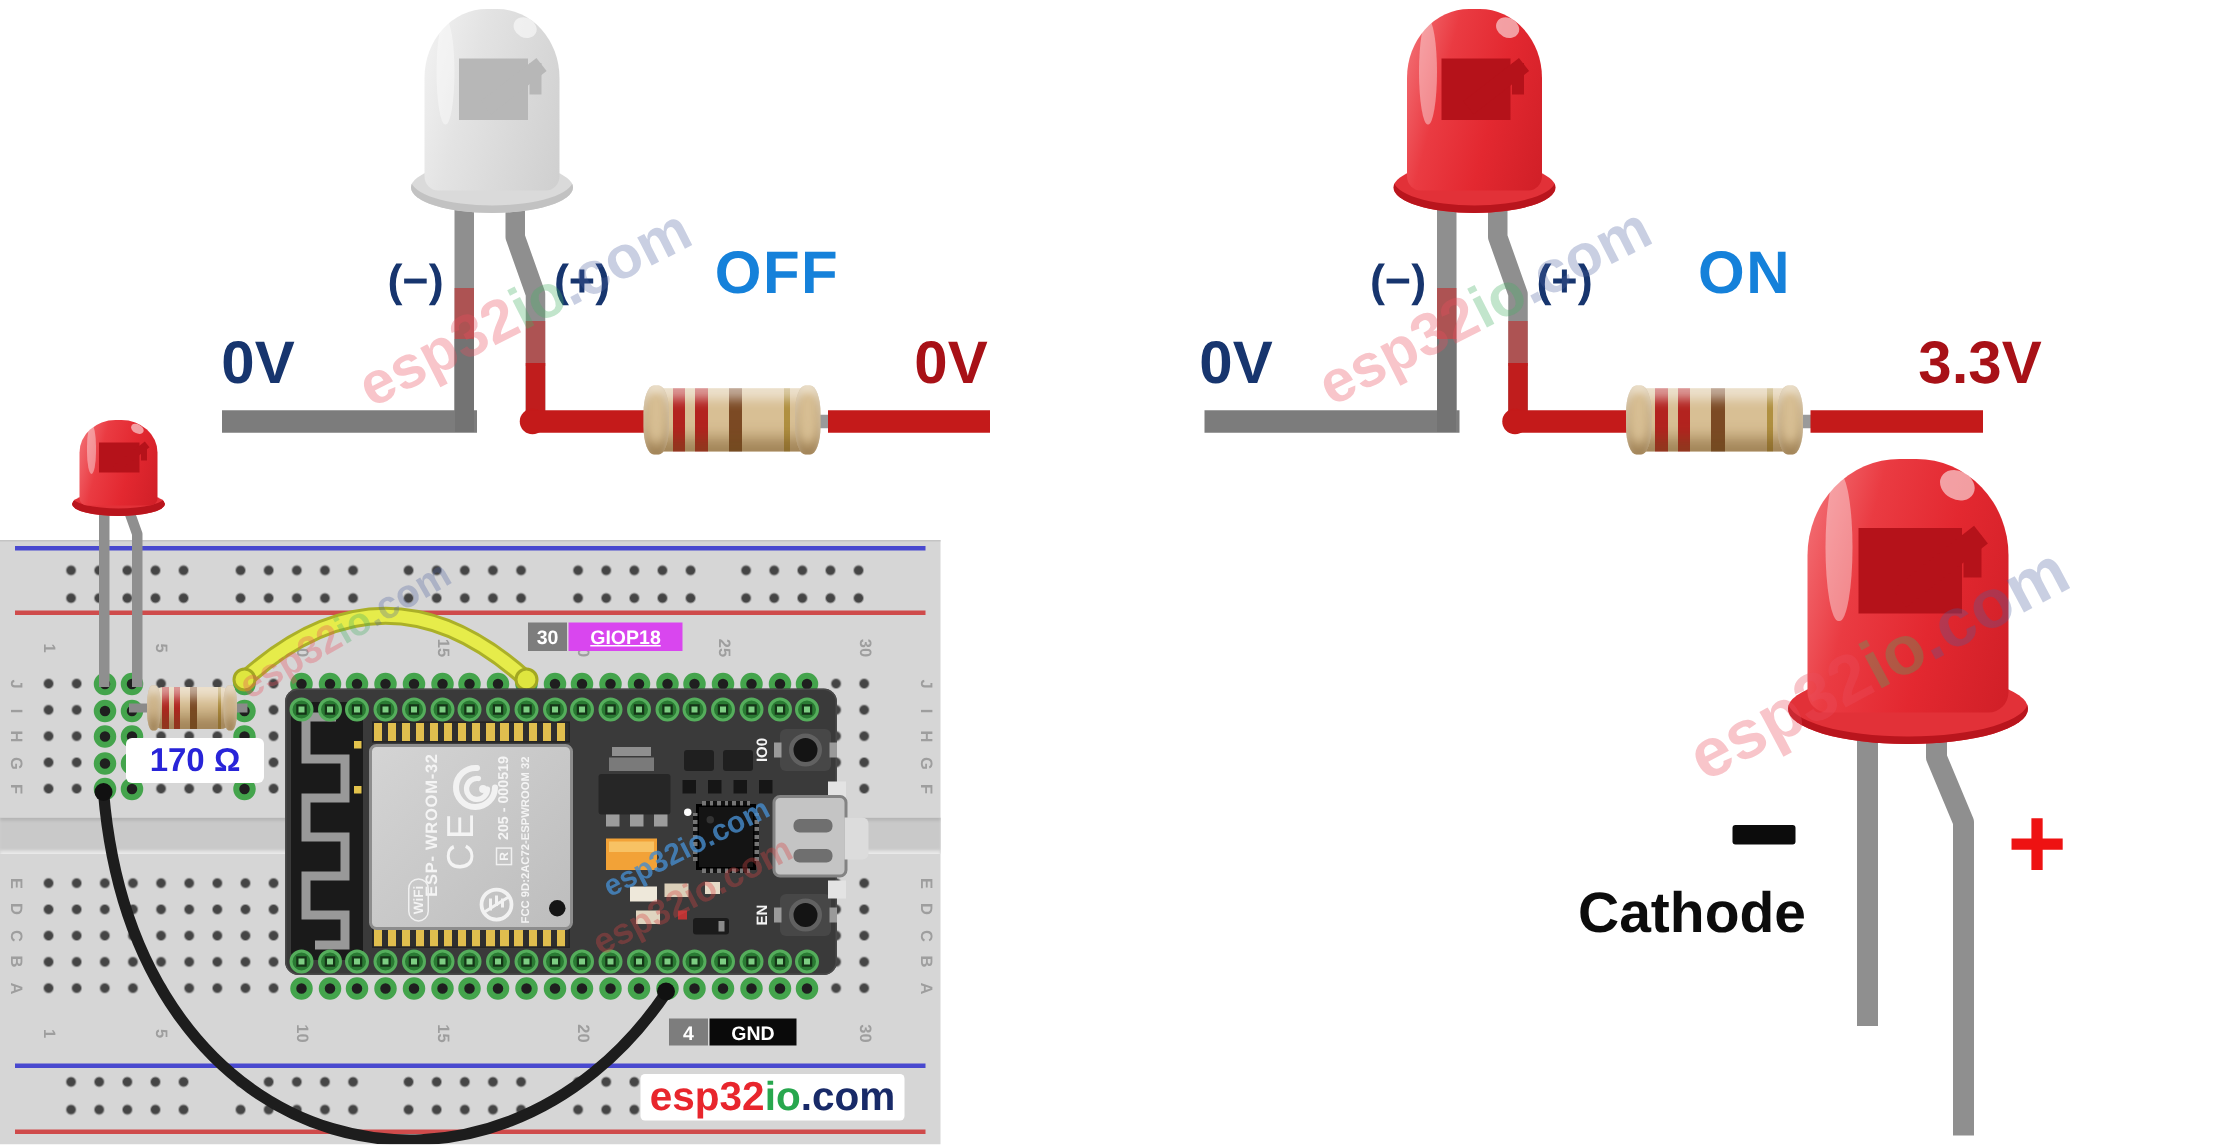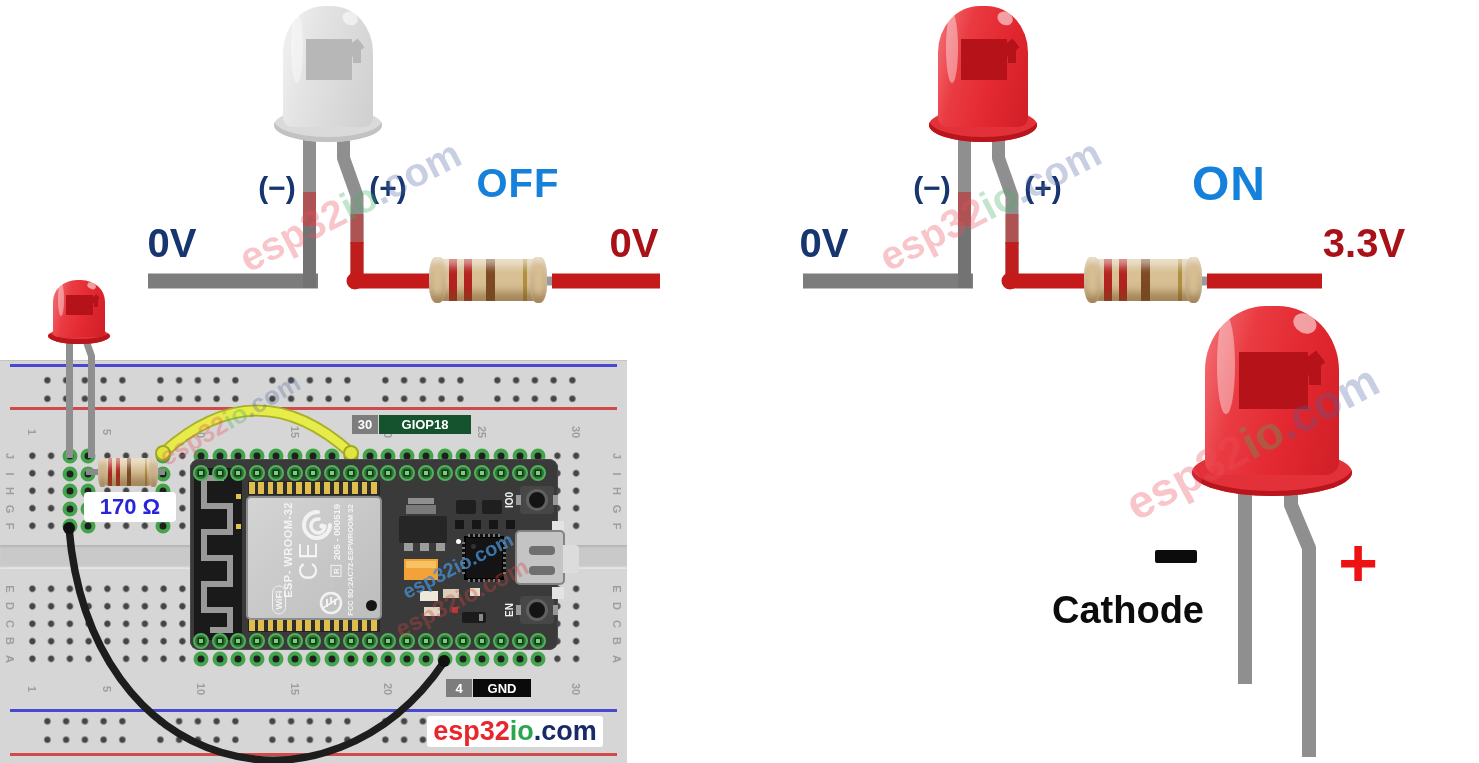--- a/index.html
+++ b/index.html
@@ -502,39 +502,39 @@
         <div class="slash"></div>
         <div class="tick"></div>
         <div class="hl"></div>
         <div class="gloss"></div>
       </div>
   </div>
   <div class="resistor z30" style="left:1085px;top:259px;width:116px;height:42px;"></div>
   <div class="abs ctr txt navy z35" style="left:824px;top:243px;font-size:40px;">0V</div>
   <div class="abs ctr txt navy z35" style="left:932px;top:188px;font-size:30px;">(−)</div>
   <div class="abs ctr txt navy z35" style="left:1043px;top:188px;font-size:30px;">(+)</div>
-  <div class="abs ctr txt blue z35" style="left:1229px;top:183px;font-size:48px;letter-spacing:1px;">ON</div>
-  <div class="abs ctr txt dred z35" style="left:1364px;top:243px;font-size:40px;">3.3V</div>
+  <div class="abs ctr txt blue z35" style="left:1163px;top:183px;font-size:40px;letter-spacing:1px;">ON</div>
+  <div class="abs ctr txt dred z35" style="left:1320px;top:243px;font-size:40px;">3.3V</div>
 
   <div class="led led-red z30" style="left:50px;top:280px;width:58px;height:64px;">
     <div class="flange"></div>
     <div class="bulb">
         <div class="die"></div>
         <div class="slash"></div>
         <div class="tick"></div>
         <div class="hl"></div>
         <div class="gloss"></div>
       </div>
   </div>
   <div class="resistor z30" style="left:99px;top:458px;width:58px;height:28px;"></div>
   <div class="label-box z35" style="left:84px;top:492px;width:92px;height:30px;">
     <span class="txt" style="color:#2824d8;font-size:22px;">170 Ω</span>
   </div>
   <div class="tagnum z35" style="left:352px;top:415px;width:26px;height:19px;">30</div>
-  <div class="tagname z35" style="left:379px;top:415px;width:92px;height:19px;background:#14532d;">GIOP18</div>
+  <div class="tagname z35" style="left:379px;top:415px;width:76px;height:19px;background:#d946ef;text-decoration:underline;">GIOP18</div>
   <div class="tagnum z35" style="left:446px;top:679px;width:26px;height:18px;">4</div>
   <div class="tagname z35" style="left:473px;top:679px;width:58px;height:18px;background:#0a0a0a;">GND</div>
   <div class="label-box z35" style="left:427px;top:716px;width:176px;height:31px;border-radius:3px;">
     <span class="txt" style="font-size:27px;color:#e8262d;">esp32</span>
       <span class="txt" style="font-size:27px;color:#28a74e;">io</span>
       <span class="txt" style="font-size:27px;color:#182a68;">.com</span>
   </div>
 
   <div class="led led-red z30" style="left:1198px;top:306px;width:148px;height:190px;">
     <div class="flange"></div>

